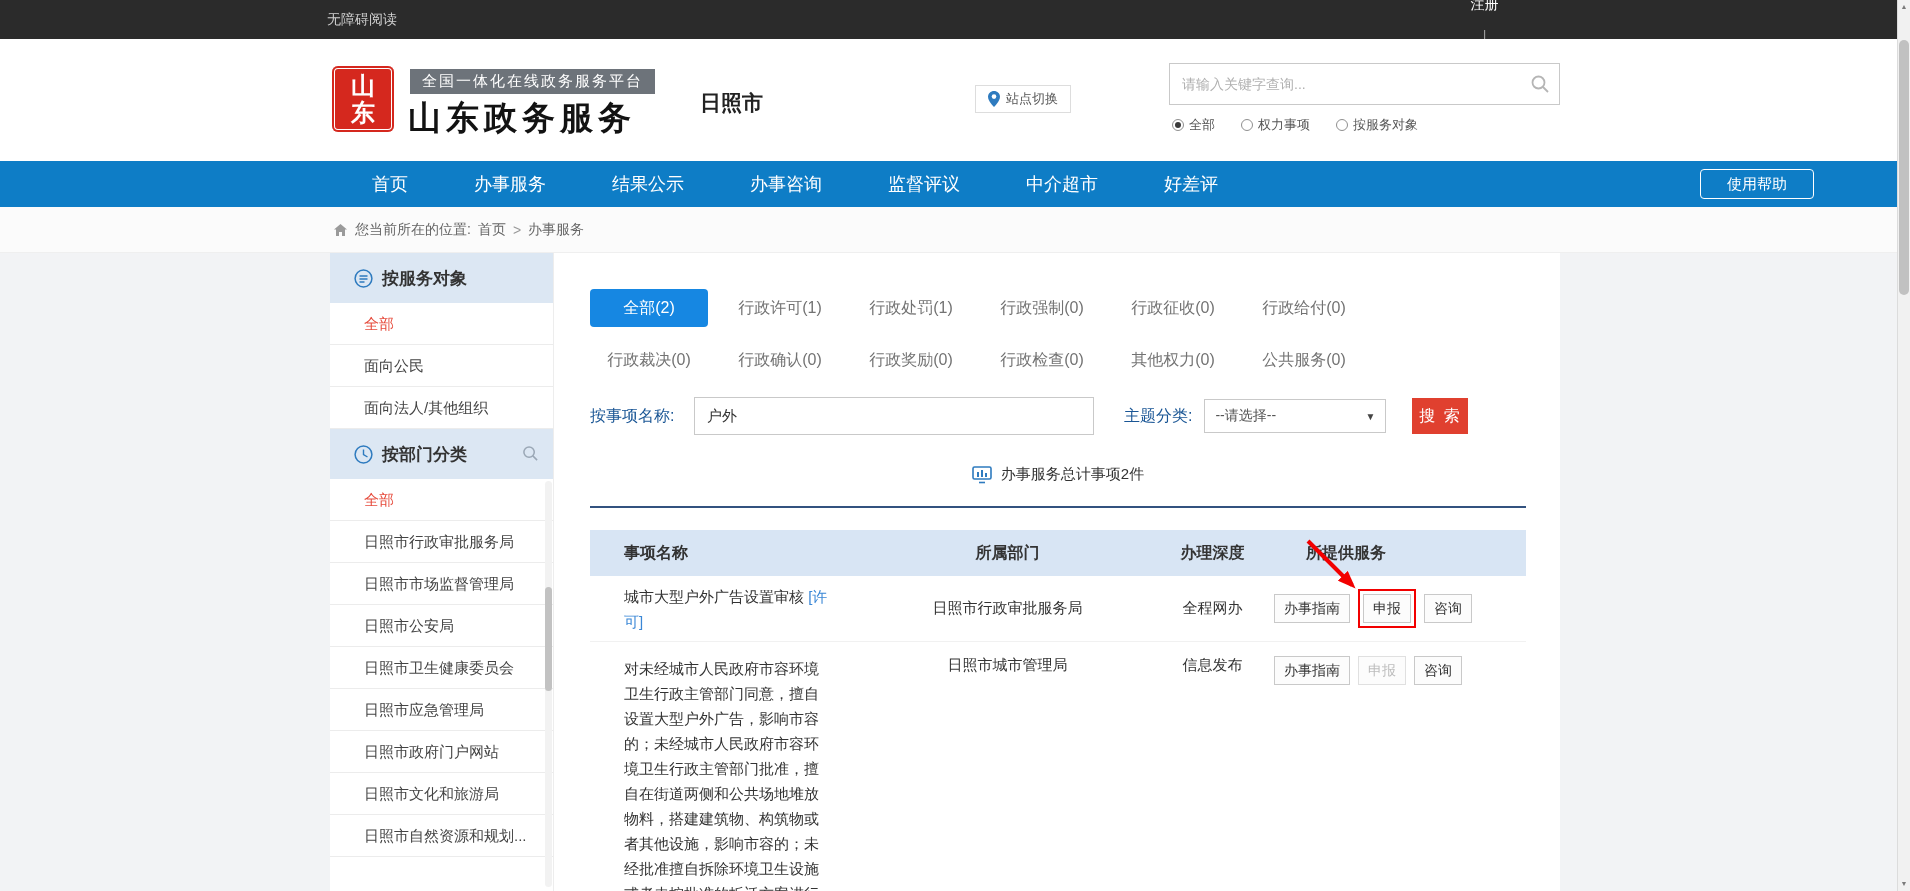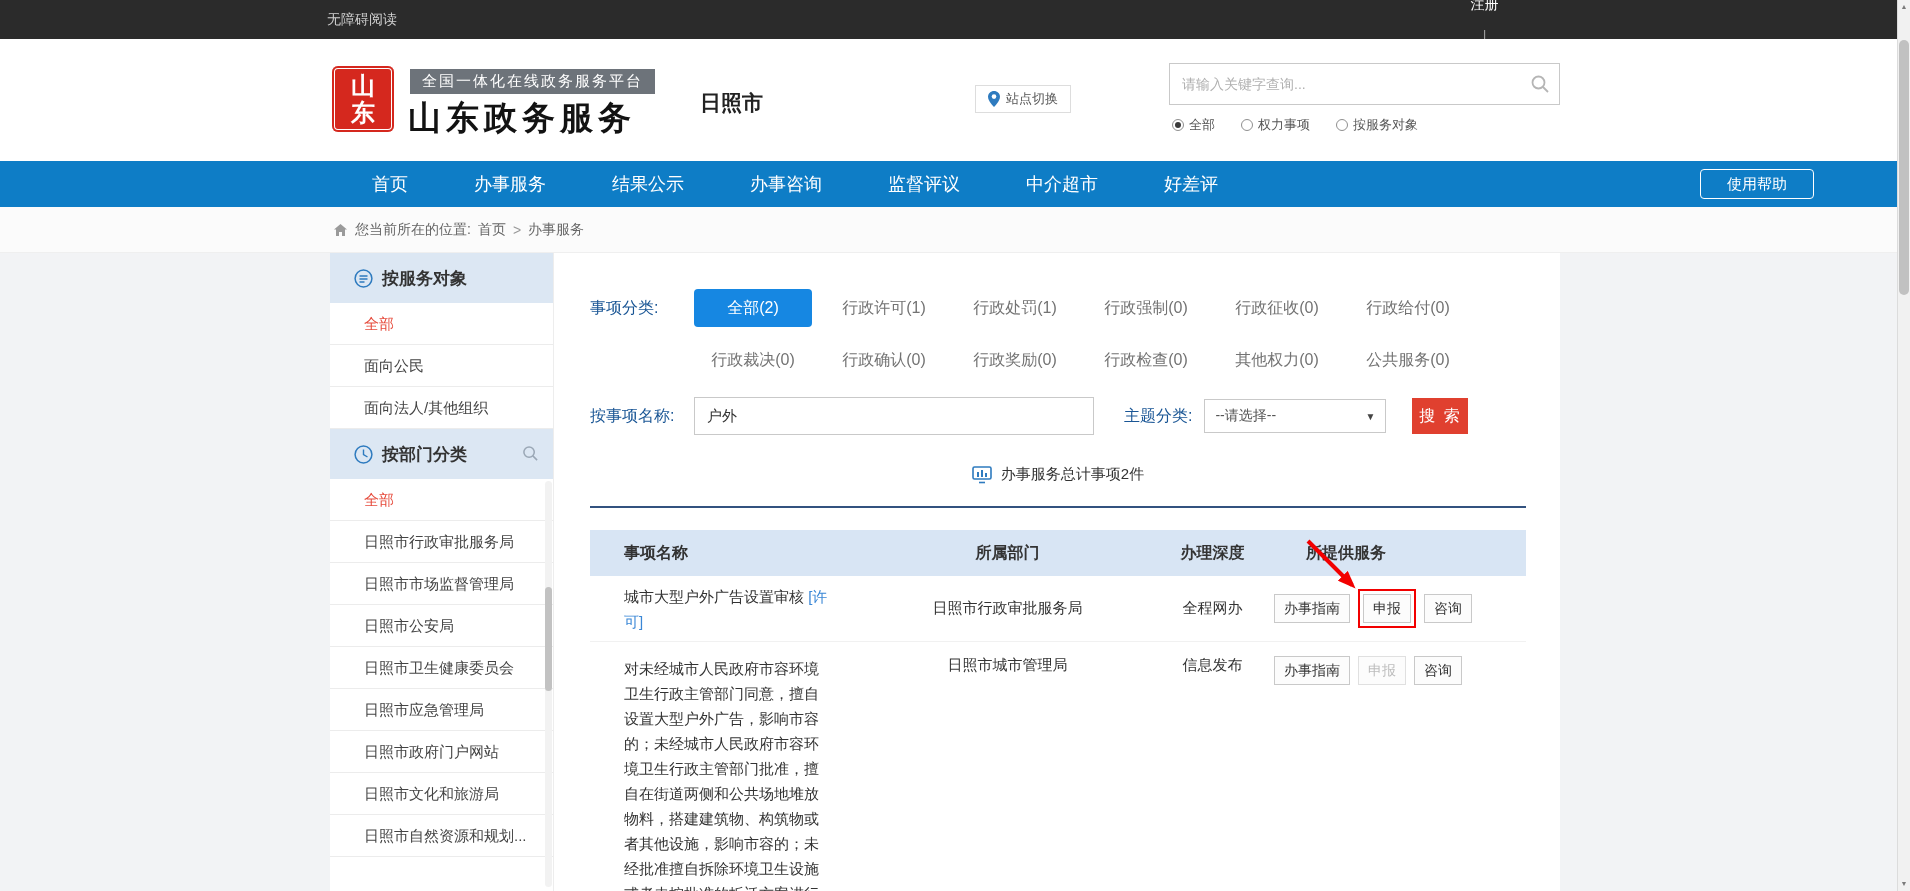--- a/index.html
+++ b/index.html
@@ -223,21 +223,20 @@
       <div class="side-item">日照市文化和旅游局</div>
       <div class="side-item">日照市自然资源和规划...</div>
       <div class="side-scrollbar">
         <div class="thumb"></div>
       </div>
     </div>
   </div>
 
   <div class="main">
     <div class="filter-row">
-      <div class="filter-label">事项分类:</div>
       <div class="tab-grid">
         <div class="tab active">全部(2)</div>
         <div class="tab">行政许可(1)</div>
         <div class="tab">行政处罚(1)</div>
         <div class="tab">行政强制(0)</div>
         <div class="tab">行政征收(0)</div>
         <div class="tab">行政给付(0)</div>
         <div class="tab">行政裁决(0)</div>
         <div class="tab">行政确认(0)</div>
         <div class="tab">行政奖励(0)</div>

